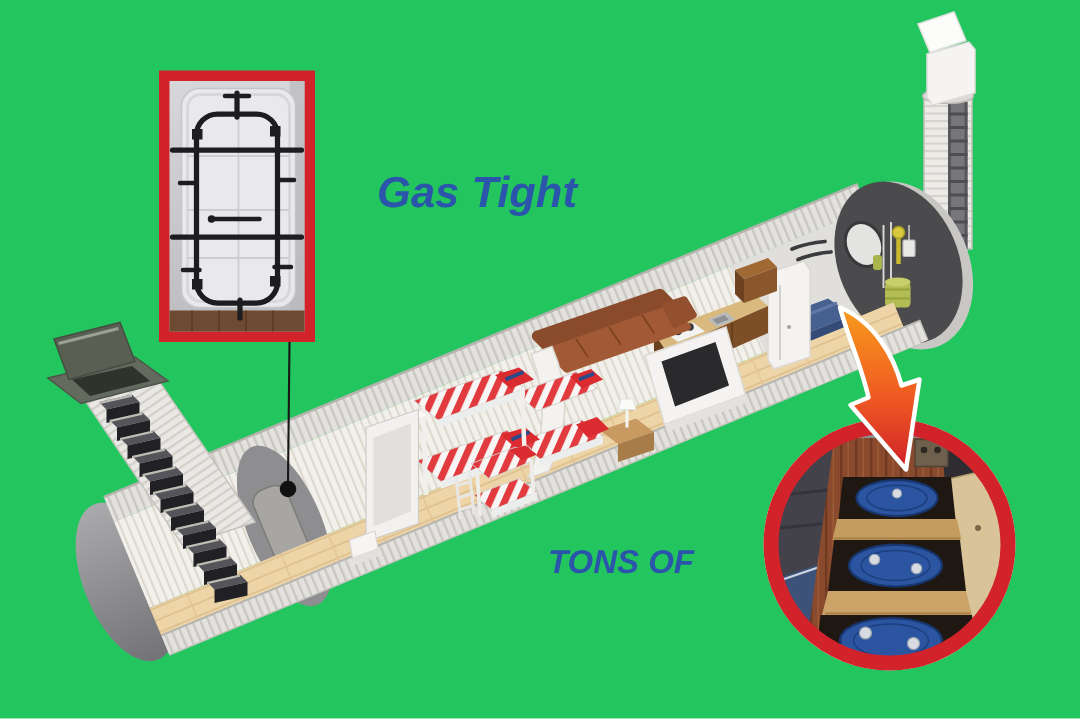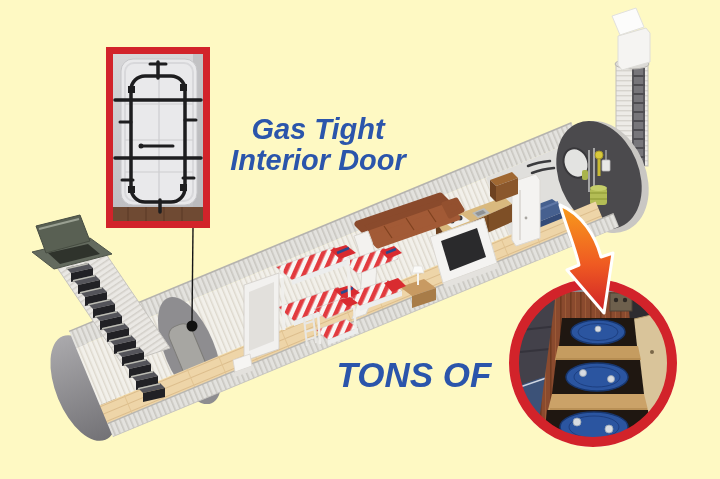--- a/index.html
+++ b/index.html
@@ -1,22 +1,22 @@
 <!DOCTYPE html>
 <html><head>
 <meta charset="utf-8">
 <style>
   html,body{margin:0;padding:0;background:#ffffff;}
-  .stage{position:relative;width:720px;height:479px;background:#fef9c3;overflow:hidden;
+  .stage{position:relative;width:720px;height:479px;background:#22c55e;overflow:hidden;
          font-family:"Liberation Sans",sans-serif;}
   .stage svg{position:absolute;left:0;top:0;}
   .callout{position:absolute;color:#2b55ab;font-weight:bold;font-style:italic;
            text-align:center;z-index:5;letter-spacing:0px;}
   .callout-door{left:218px;top:114px;width:200px;font-size:29px;line-height:31px;}
-  .callout-storage{left:314px;top:360px;width:200px;font-size:35px;line-height:29px;}
+  .callout-storage{left:314px;top:360px;width:200px;font-size:22px;line-height:29px;}
   .callout span{display:block;}
 </style>
 </head>
 <body>
 
 <div class="stage">
 
 <svg width="720" height="479" viewBox="0 0 720 479">
   <defs>
     <pattern id="corrShell" patternUnits="userSpaceOnUse" width="5" height="6">
@@ -358,20 +358,19 @@
       <polygon points="543,446 652,444 654,454 541,456" fill="#c59c60"></polygon>
     </g>
     <circle cx="593" cy="363" r="79" fill="none" stroke="#d2232a" stroke-width="10"></circle>
   </g>
 
   <path d="M560,205 C582,214 596,237 601,257 L613,253 L604,313 L567,270 L579,265 C574,243 565,224 560,205 Z" fill="url(#gradArrow)" stroke="#ffffff" stroke-width="3" stroke-linejoin="round"></path>
 </svg>
 
 <div class="callout callout-door">
   <span>Gas Tight</span>
-  <span>Interior Door</span>
 </div>
 
 <div class="callout callout-storage">
   <span>TONS OF</span>
 </div>
 
 </div>
 
 </body></html>

